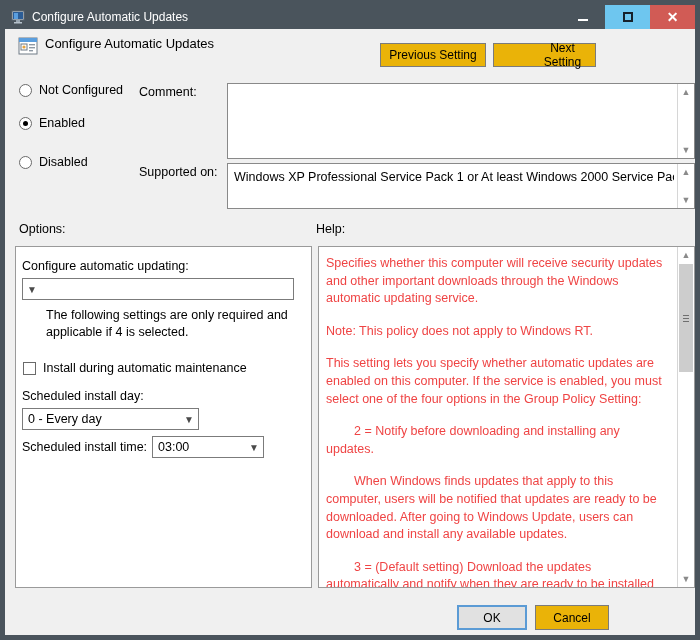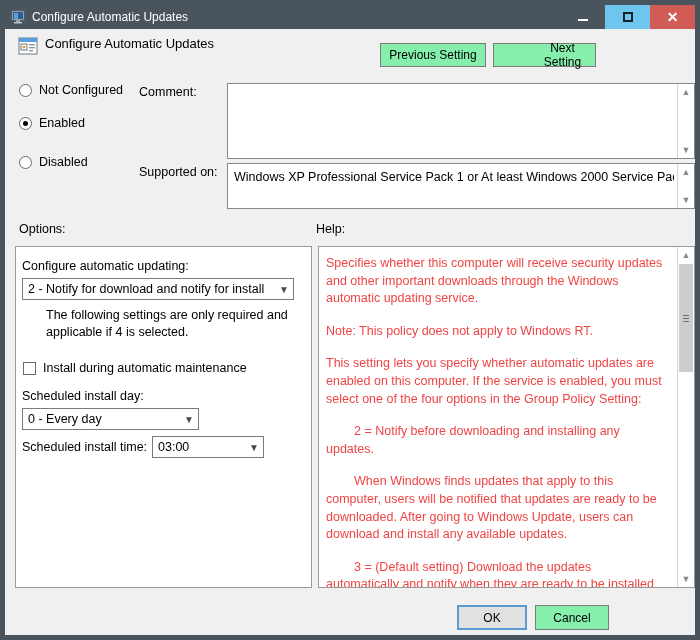--- a/index.html
+++ b/index.html
@@ -90,21 +90,21 @@
     position: absolute;
     left: 40px; top: 7px;
     font-size: 13px;
     color: #000000;
     white-space: nowrap;
   }
 
   
   .btn {
     box-sizing: border-box;
-    background: #86efac;
+    background: #eab308;
     border: 1px solid #7b7b7b;
     font-family: "Liberation Sans", sans-serif;
     font-size: 12px;
     color: #000000;
     text-align: center;
     cursor: default;
     padding: 0;
     display: flex;
     align-items: center;
     justify-content: center;
@@ -401,21 +401,20 @@
   </div>
 
   <div class="field-label" id="lbl-options">Options:</div>
   <div class="field-label" id="lbl-help">Help:</div>
 
   <div class="panel" id="options-panel">
 
     <div class="opt-label" id="opt-updating-label">Configure automatic updating:</div>
 
     <div class="combo" id="combo-updating">
-      <span class="combo-val">2 - Notify for download and notify for install</span>
       <span class="combo-arrow">▼</span>
     </div>
 
     <div class="opt-para" id="opt-note">The following settings are only required and applicable if 4 is selected.</div>
 
     <div class="checkbox-row" id="chk-maintenance">
       <span class="cb-mark"></span>
       <span>Install during automatic maintenance</span>
     </div>
 

